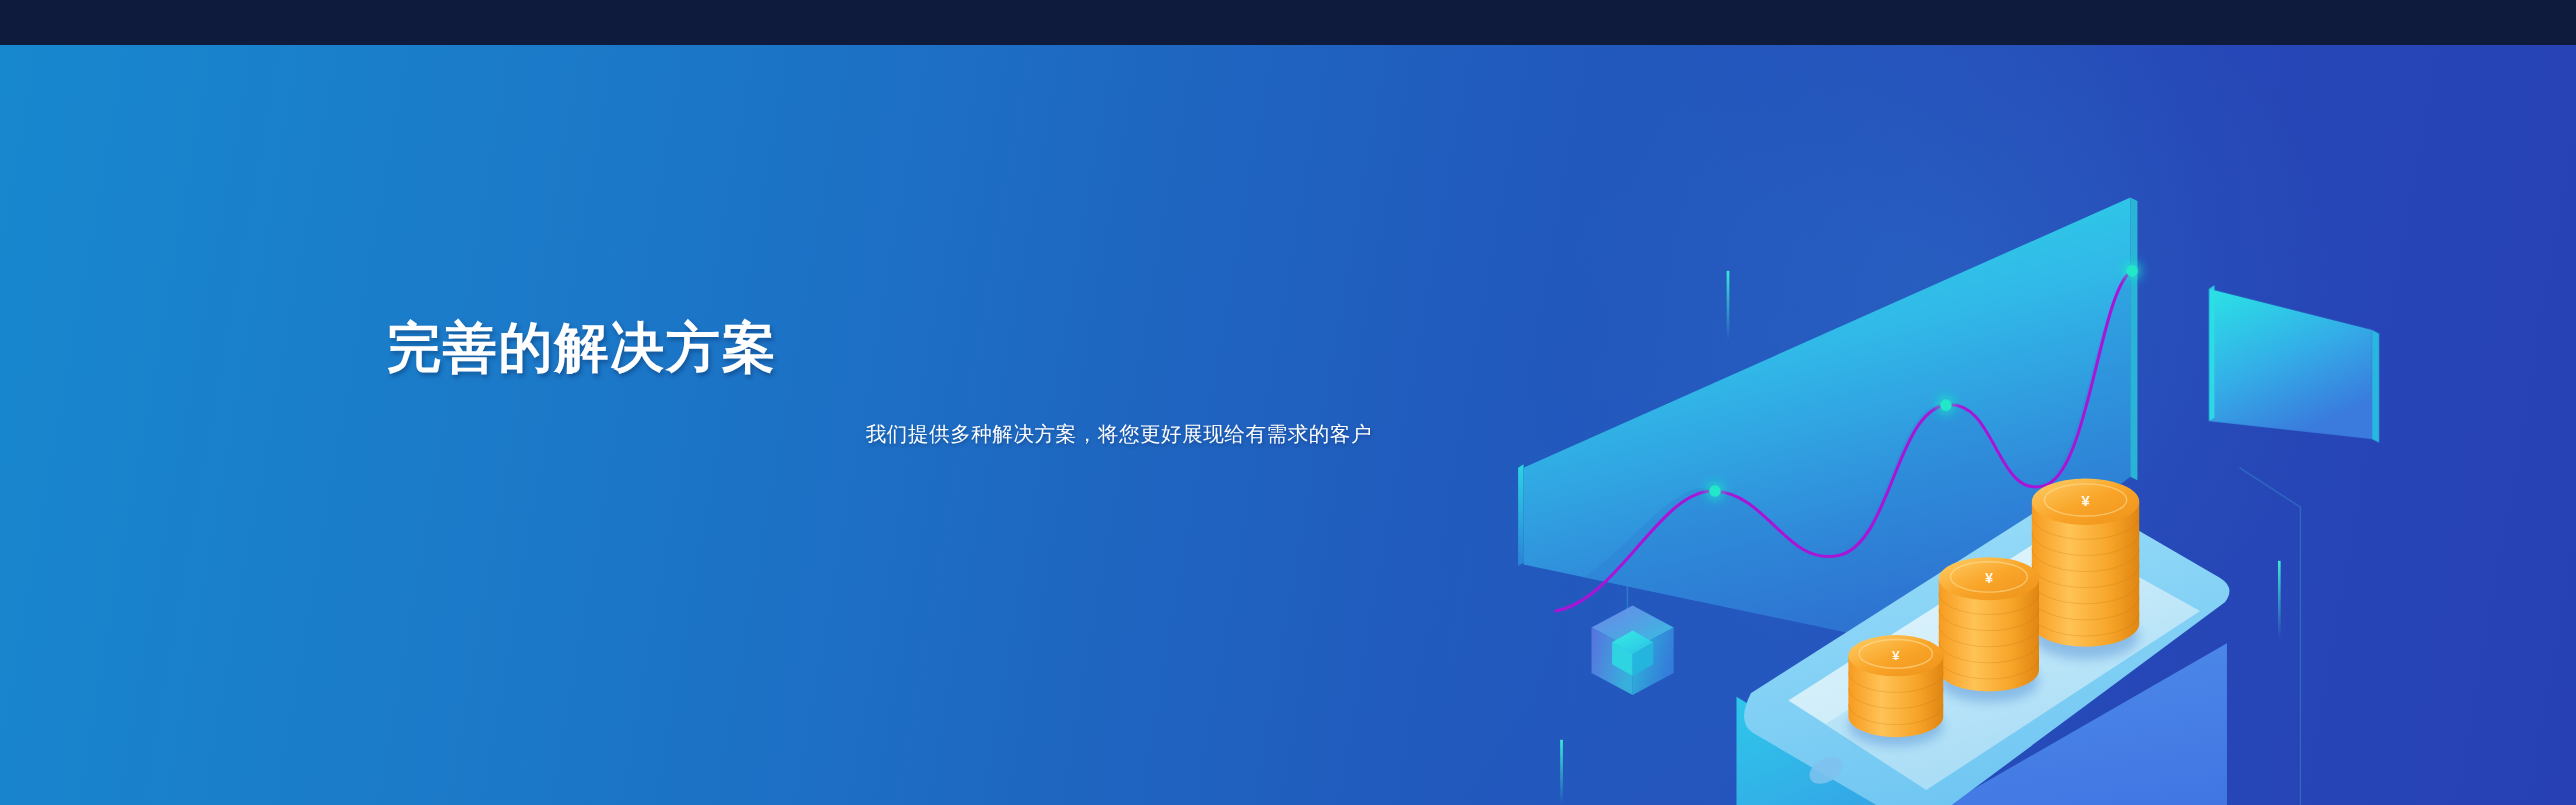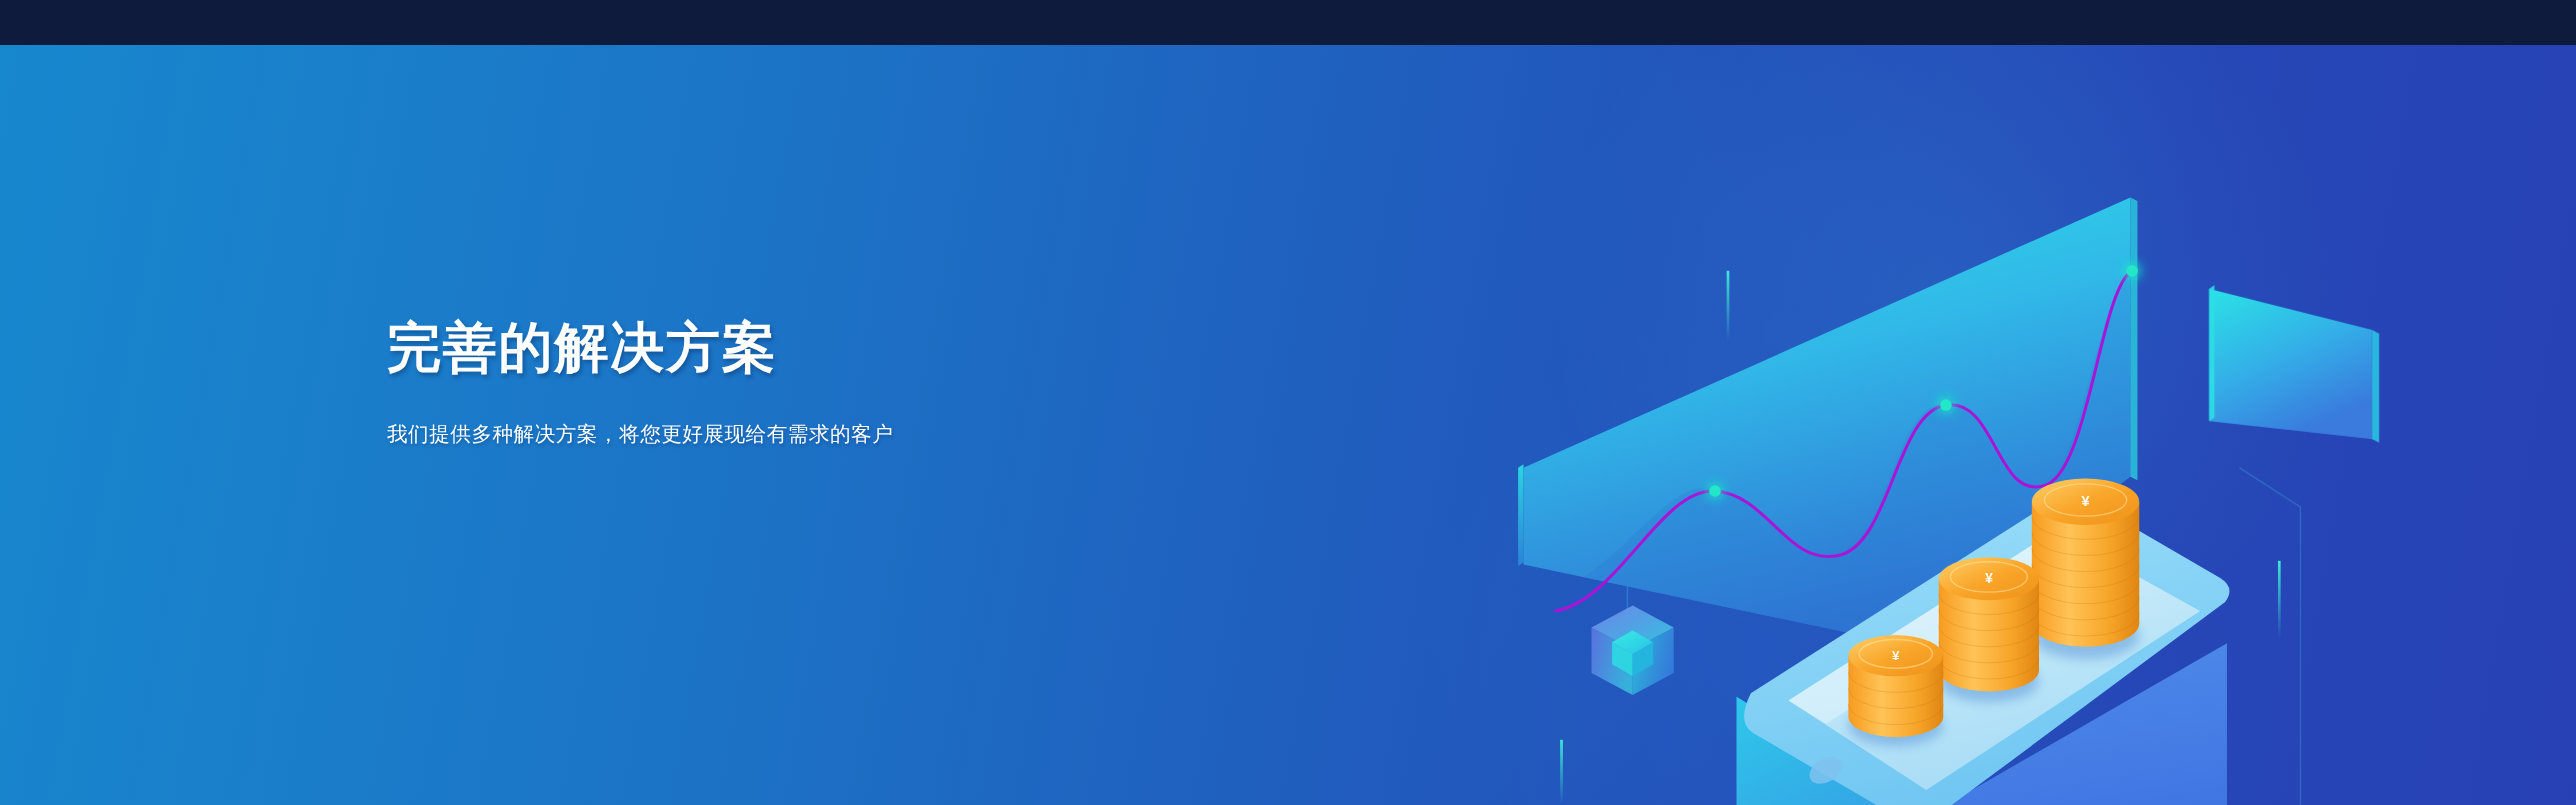--- a/index.html
+++ b/index.html
@@ -61,20 +61,21 @@
   }
   #subtitle {
     color: #ffffff;
     font-size: 20.6px;
     font-weight: normal;
     line-height: 30px;
     letter-spacing: 0.5px;
     margin-top: 34px;
     white-space: nowrap;
     text-shadow: 0.9px 1.8px 3.6px rgba(0,26,70,0.32);
+    text-align: right;
   }
 
   
   #illustration {
     position: absolute;
     left: 1468px;
     top: 18px;
     width: 1108px;
     height: 788px;
   }

